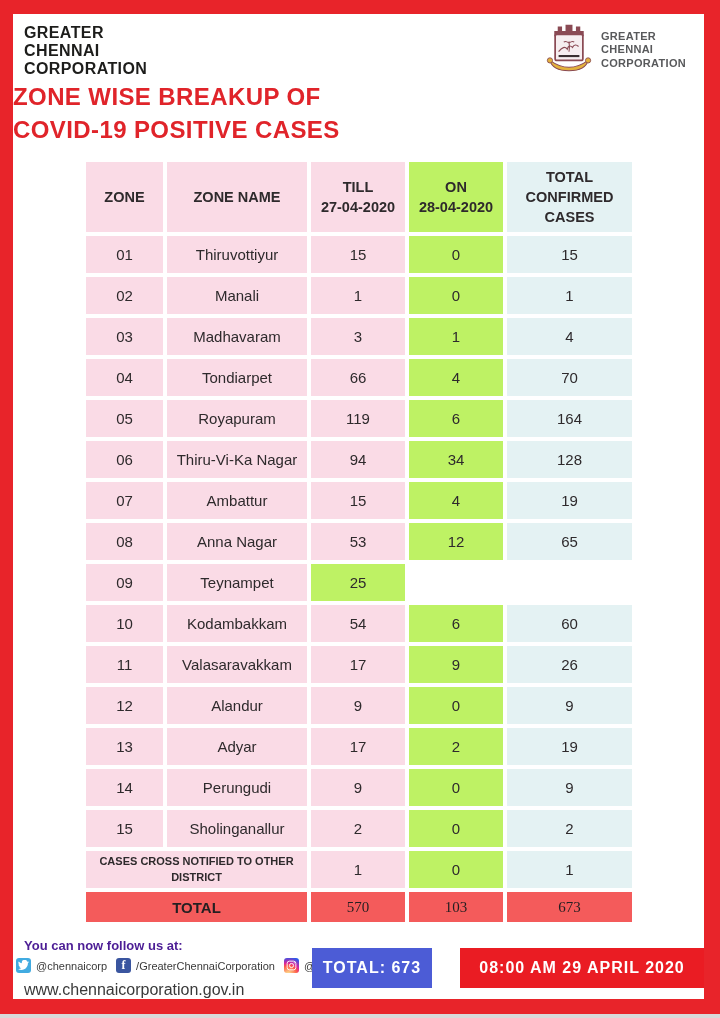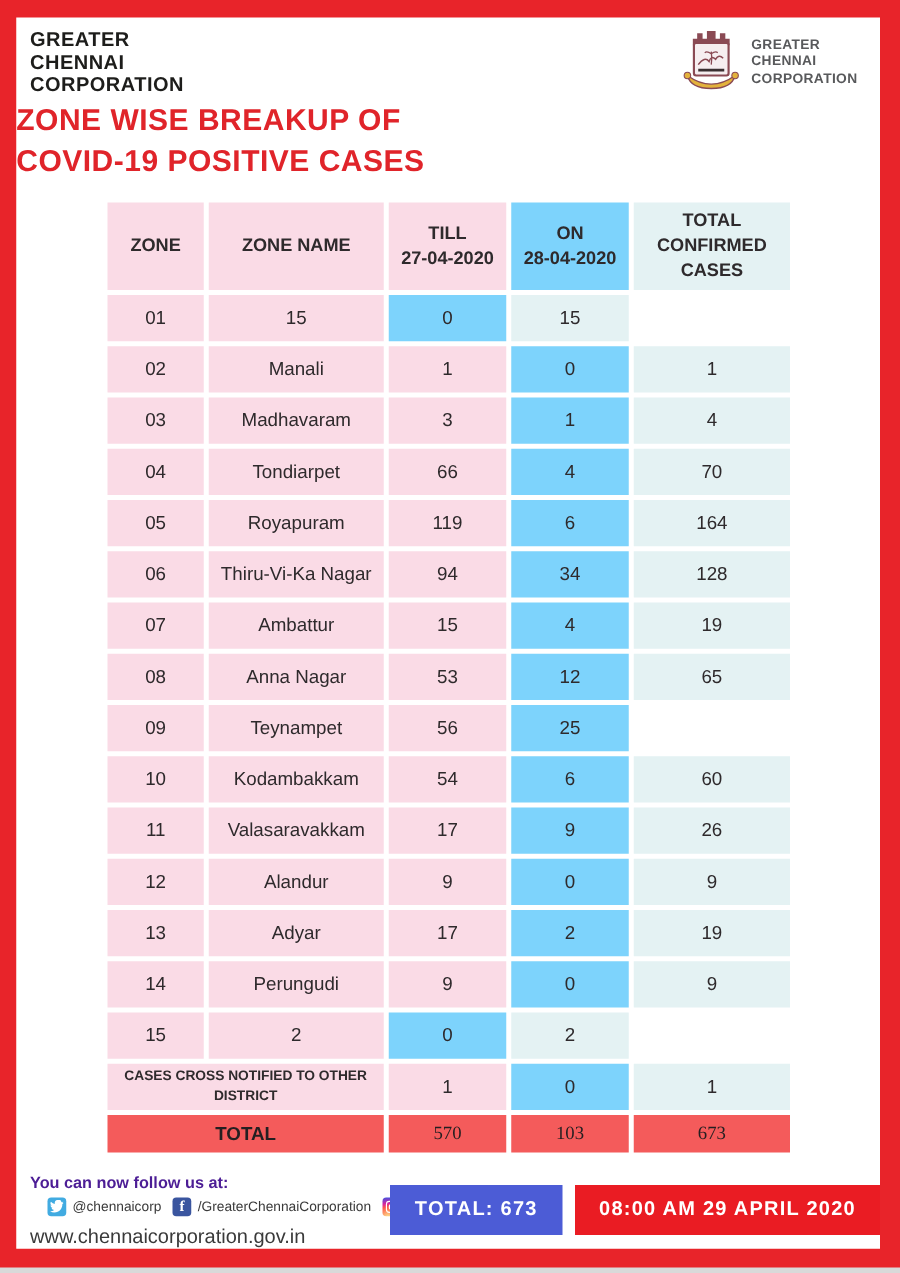--- a/index.html
+++ b/index.html
@@ -35,39 +35,39 @@
   
   .ztable{position:absolute;left:73px;top:148px;width:548px;}
   .trow{display:grid;grid-template-columns:77px 140px 94px 94px 125px;column-gap:4px;margin-bottom:4px;}
   .cell{
     display:flex;align-items:center;justify-content:center;text-align:center;
     font-size:15px;color:#2e2a2c;
   }
   .h-row .cell{height:70px;font-weight:bold;font-size:14.5px;line-height:1.4;white-space:pre-line;}
   .d-row .cell{height:37px;}
   .c-pink{background:#fadbe6;}
-  .c-on{background:#7dd3fc;}
+  .c-on{background:#bef264;}
   .c-cyan{background:#e4f2f3;}
   .c-span{grid-column:1 / span 2;font-size:11px;font-weight:bold;line-height:1.45;padding:0 10px;}
   .t-row .cell{height:30px;background:#f45b5b;color:#241f21;font-weight:bold;}
   .t-row .t-label{grid-column:1 / span 2;}
   .t-row .t-num{font-weight:normal;font-family:Liberation Serif, serif;}
 
   
   .follow-label{position:absolute;left:11px;top:924px;font-size:13px;font-weight:bold;color:#4c1d95;}
-  .social-row{position:absolute;left:25px;top:944px;display:flex;align-items:center;gap:5px;font-size:11px;color:#3a3a3a;}
+  .social-row{position:absolute;left:3px;top:944px;display:flex;align-items:center;gap:5px;font-size:11px;color:#3a3a3a;}
   .social-row .handle{margin-right:4px;}
   .sicon{width:15px;height:15px;display:inline-flex;align-items:center;justify-content:center;border-radius:3px;flex:0 0 auto;}
   .fb{background:#3a559f;color:#fff;font-weight:bold;font-size:12px;font-family:"Liberation Serif",serif;}
   .website{position:absolute;left:11px;top:967px;font-size:16px;color:#3a3a3a;}
   .badge{
     position:absolute;top:934px;height:40px;display:flex;align-items:center;justify-content:center;
     color:#ffffff;font-weight:bold;font-size:16px;letter-spacing:1px;
   }
-  .badge-blue{left:299px;width:138px;background:#4c5cd6;}
+  .badge-blue{left:299px;width:120px;background:#4c5cd6;}
   .badge-red{left:447px;width:244px;background:#ea1c23;}
 </style>
 </head>
 <body>
 
 <div class="page">
 
   <div class="logo-text ml">GREATER
 CHENNAI
 CORPORATION</div>
@@ -102,20 +102,21 @@
       <div class="cell c-on">ON
 28-04-2020</div>
       <div class="cell c-cyan">TOTAL
 CONFIRMED
 CASES</div>
     </div>
 
     <div>
         <div class="trow d-row">
           <div class="cell c-pink">01</div>
+          <div class="cell c-pink">Thiruvottiyur</div>
           <div class="cell c-pink">15</div>
           <div class="cell c-on">0</div>
           <div class="cell c-cyan">15</div>
         </div>
         <div class="trow d-row">
           <div class="cell c-pink">02</div>
           <div class="cell c-pink">Manali</div>
           <div class="cell c-pink">1</div>
           <div class="cell c-on">0</div>
           <div class="cell c-cyan">1</div>
@@ -158,21 +159,20 @@
         <div class="trow d-row">
           <div class="cell c-pink">08</div>
           <div class="cell c-pink">Anna Nagar</div>
           <div class="cell c-pink">53</div>
           <div class="cell c-on">12</div>
           <div class="cell c-cyan">65</div>
         </div>
         <div class="trow d-row">
           <div class="cell c-pink">09</div>
           <div class="cell c-pink">Teynampet</div>
-          <div class="cell c-pink">56</div>
           <div class="cell c-on">25</div>
         </div>
         <div class="trow d-row">
           <div class="cell c-pink">10</div>
           <div class="cell c-pink">Kodambakkam</div>
           <div class="cell c-pink">54</div>
           <div class="cell c-on">6</div>
           <div class="cell c-cyan">60</div>
         </div>
         <div class="trow d-row">
@@ -198,20 +198,21 @@
         </div>
         <div class="trow d-row">
           <div class="cell c-pink">14</div>
           <div class="cell c-pink">Perungudi</div>
           <div class="cell c-pink">9</div>
           <div class="cell c-on">0</div>
           <div class="cell c-cyan">9</div>
         </div>
         <div class="trow d-row">
           <div class="cell c-pink">15</div>
+          <div class="cell c-pink">Sholinganallur</div>
           <div class="cell c-pink">2</div>
           <div class="cell c-on">0</div>
           <div class="cell c-cyan">2</div>
         </div>
         <div class="trow d-row">
           <div class="cell c-pink c-span">CASES CROSS NOTIFIED TO OTHER DISTRICT</div>
           <div class="cell c-pink">1</div>
           <div class="cell c-on">0</div>
           <div class="cell c-cyan">1</div>
         </div>

